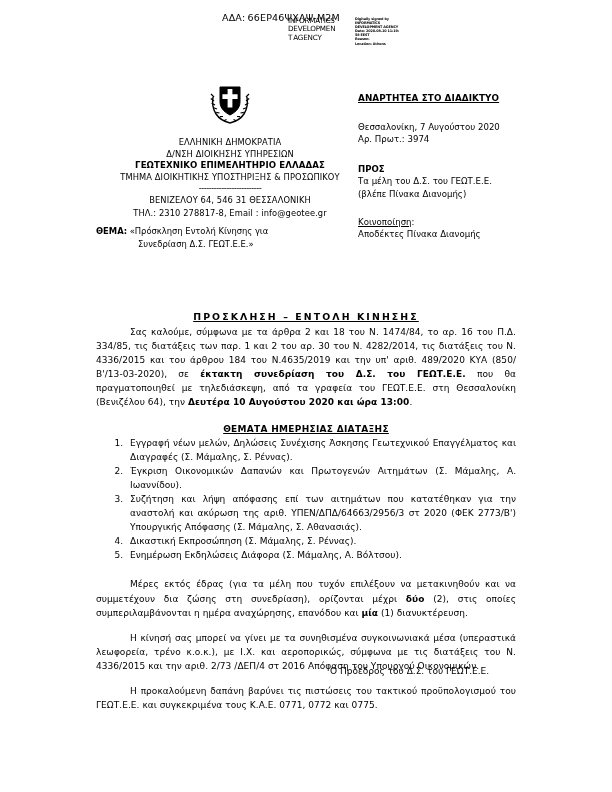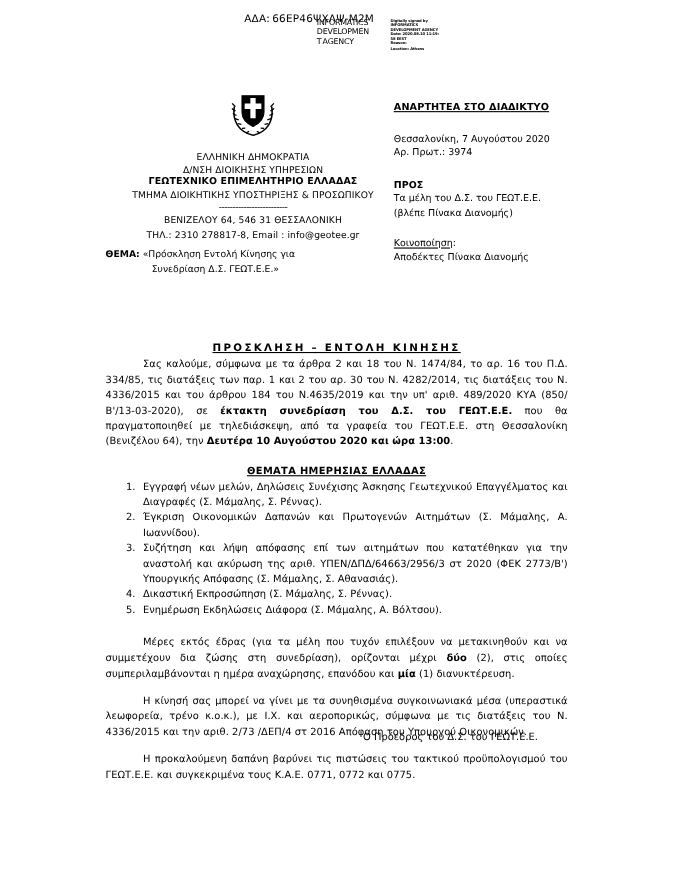--- a/index.html
+++ b/index.html
@@ -254,21 +254,21 @@
     <div><span class="ul">Κοινοποίηση</span><span>:</span></div>
     <div>Αποδέκτες Πίνακα Διανομής</div>
   </div>
 
   <div class="body-area">
 
     <div class="doc-title">ΠΡΟΣΚΛΗΣΗ – ΕΝΤΟΛΗ ΚΙΝΗΣΗΣ</div>
 
     <p class="para"><span>Σας καλούμε, σύμφωνα με τα άρθρα 2 και 18 του Ν. 1474/84, το αρ. 16 του Π.Δ. 334/85, τις διατάξεις των παρ. 1 και 2 του αρ. 30 του Ν. 4282/2014, τις διατάξεις του Ν. 4336/2015 και του άρθρου 184 του Ν.4635/2019 και την υπ' αριθ. 489/2020 ΚΥΑ (850/Β'/13-03-2020), σε </span><span class="bold">έκτακτη συνεδρίαση του Δ.Σ. του ΓΕΩΤ.Ε.Ε.</span><span> που θα πραγματοποιηθεί με τηλεδιάσκεψη, από τα γραφεία του ΓΕΩΤ.Ε.Ε. στη Θεσσαλονίκη (Βενιζέλου 64), την </span><span class="bold">Δευτέρα 10 Αυγούστου 2020 και ώρα 13:00</span><span>.</span></p>
 
-    <div class="agenda-title">ΘΕΜΑΤΑ ΗΜΕΡΗΣΙΑΣ ΕΛΛΑΔΑΣ</div>
+    <div class="agenda-title">ΘΕΜΑΤΑ ΗΜΕΡΗΣΙΑΣ ΔΙΑΤΑΞΗΣ</div>
 
     <ol class="agenda">
       <li>Εγγραφή νέων μελών, Δηλώσεις Συνέχισης Άσκησης Γεωτεχνικού Επαγγέλματος και Διαγραφές (Σ. Μάμαλης, Σ. Ρέννας).</li>
       <li>Έγκριση Οικονομικών Δαπανών και Πρωτογενών Αιτημάτων (Σ. Μάμαλης, Α. Ιωαννίδου).</li>
       <li>Συζήτηση και λήψη απόφασης επί των αιτημάτων που κατατέθηκαν για την αναστολή και ακύρωση της αριθ. ΥΠΕΝ/ΔΠΔ/64663/2956/3 στ 2020 (ΦΕΚ 2773/Β') Υπουργικής Απόφασης (Σ. Μάμαλης, Σ. Αθανασιάς).</li>
       <li>Δικαστική Εκπροσώπηση (Σ. Μάμαλης, Σ. Ρέννας).</li>
       <li>Ενημέρωση  Εκδηλώσεις  Διάφορα  (Σ. Μάμαλης, Α. Βόλτσου).</li>
     </ol>
 
     <div class="gap-1"></div>

